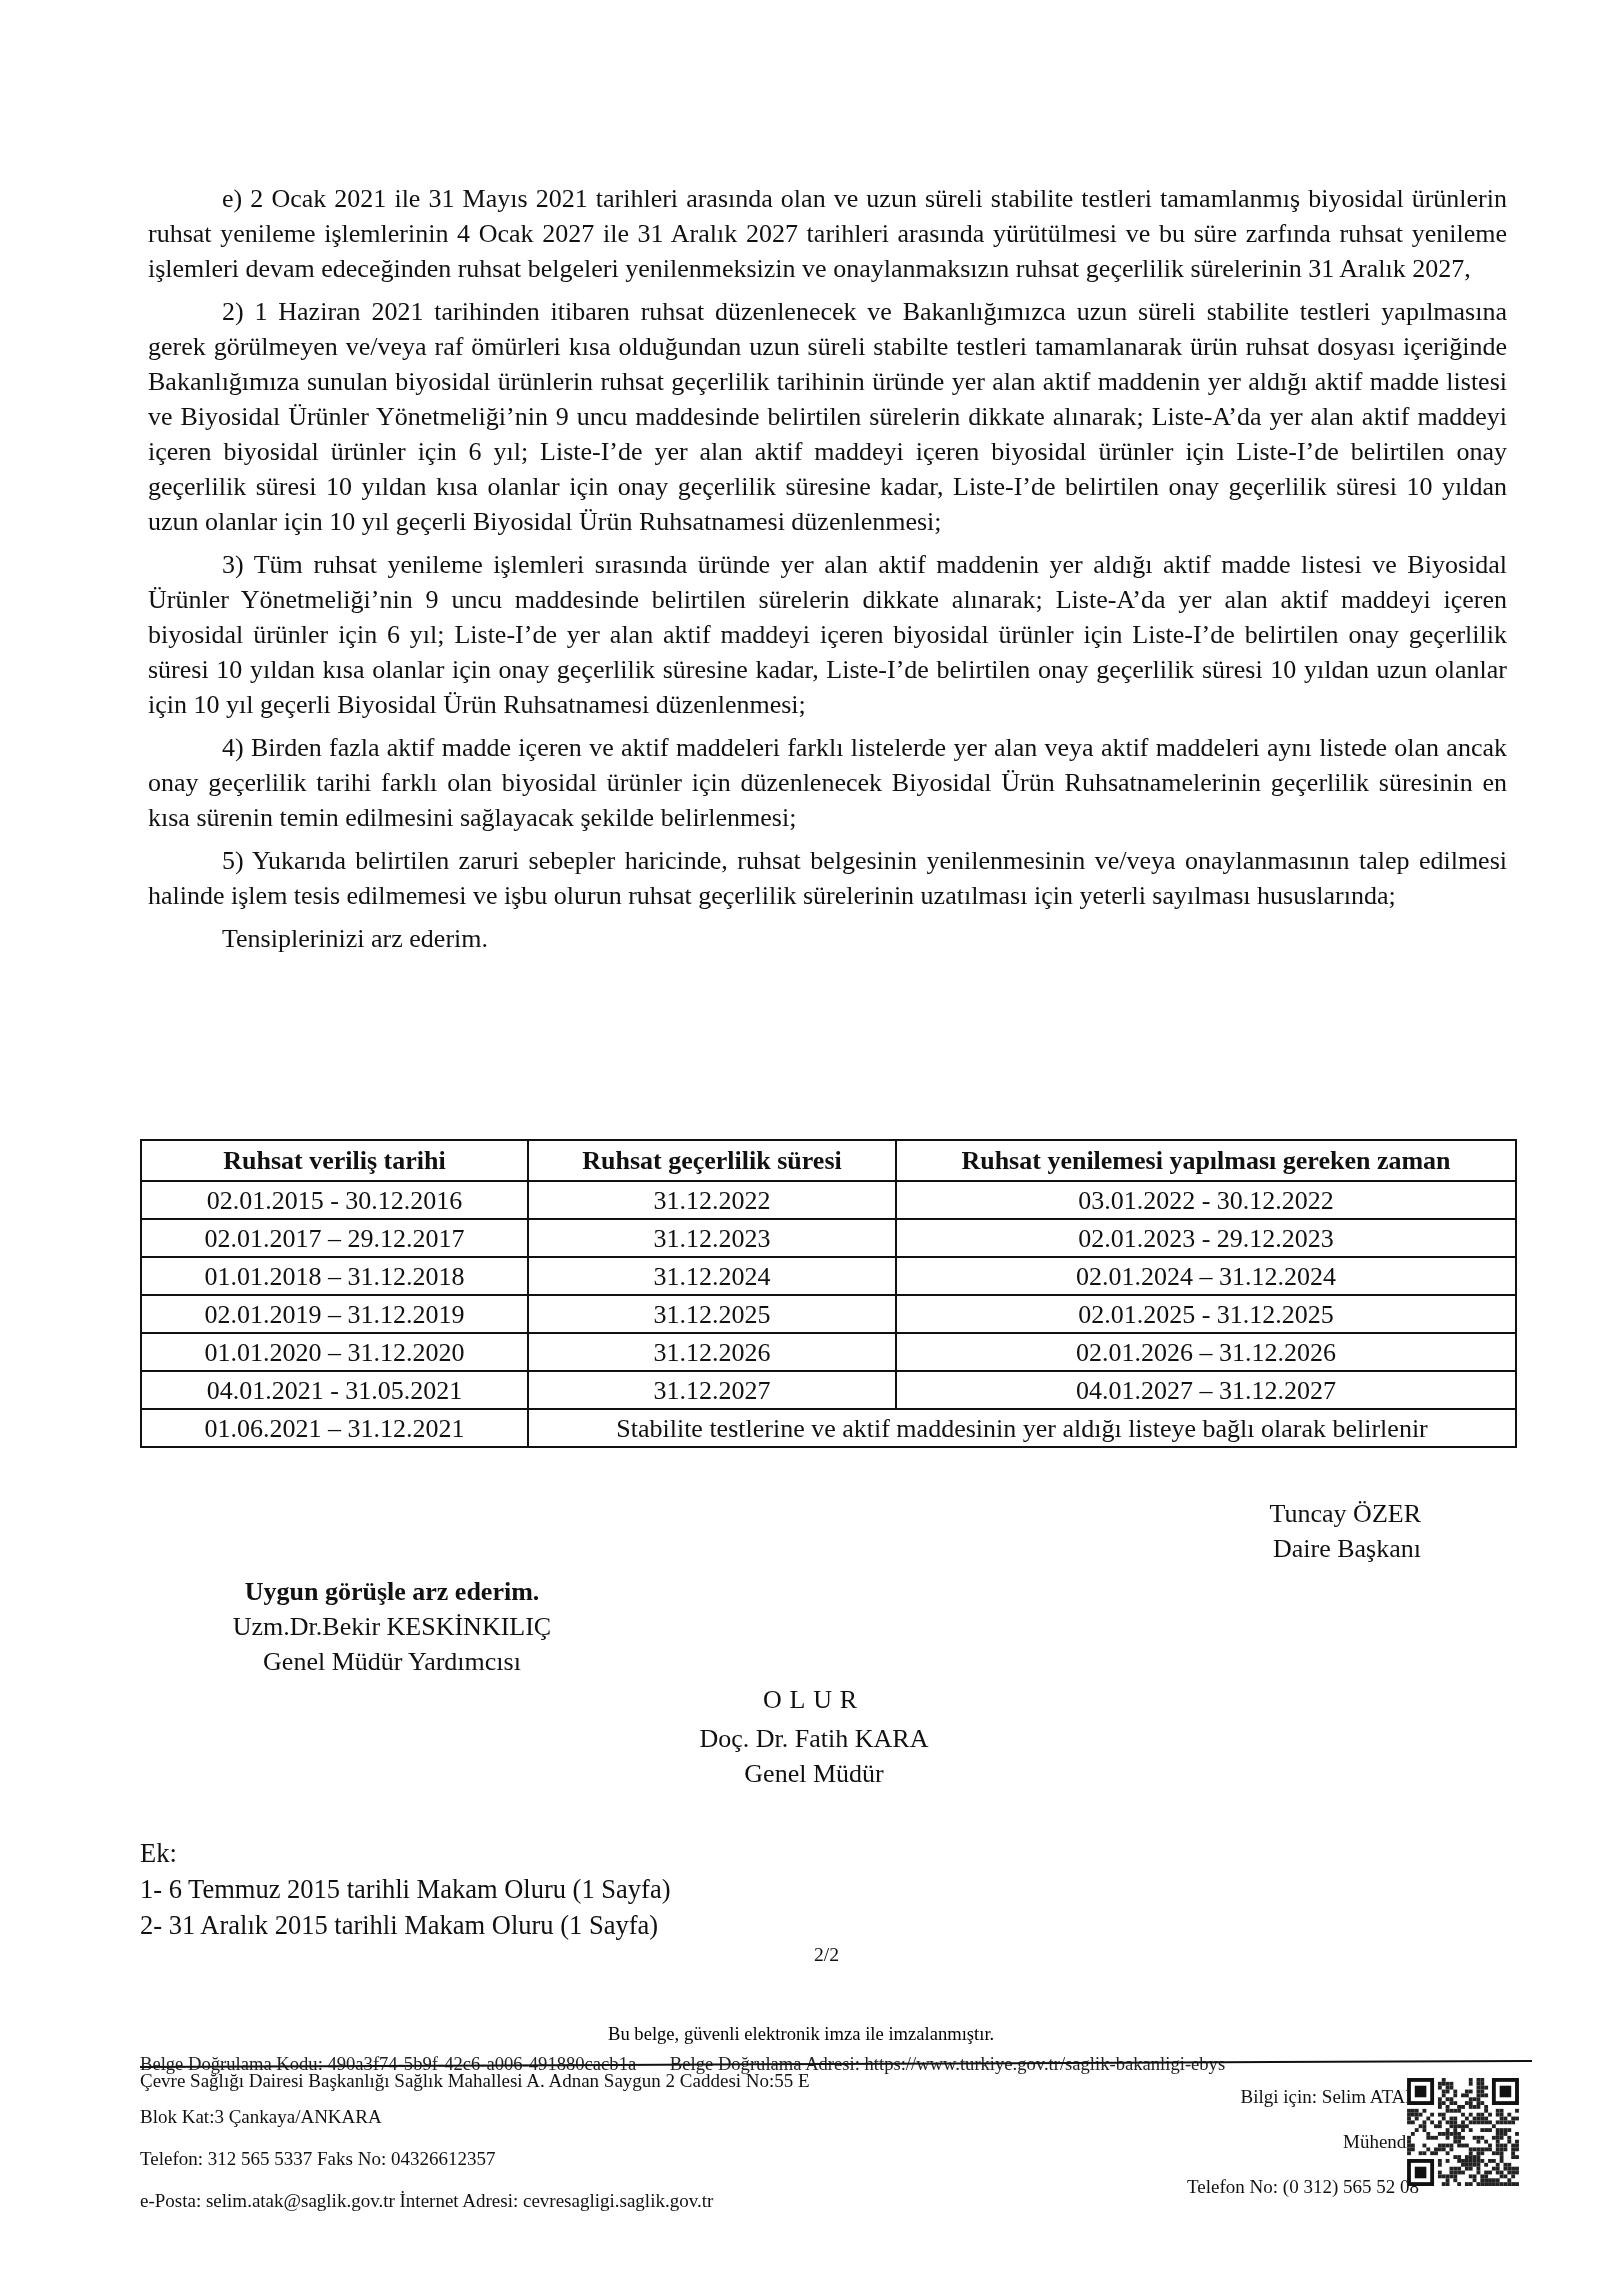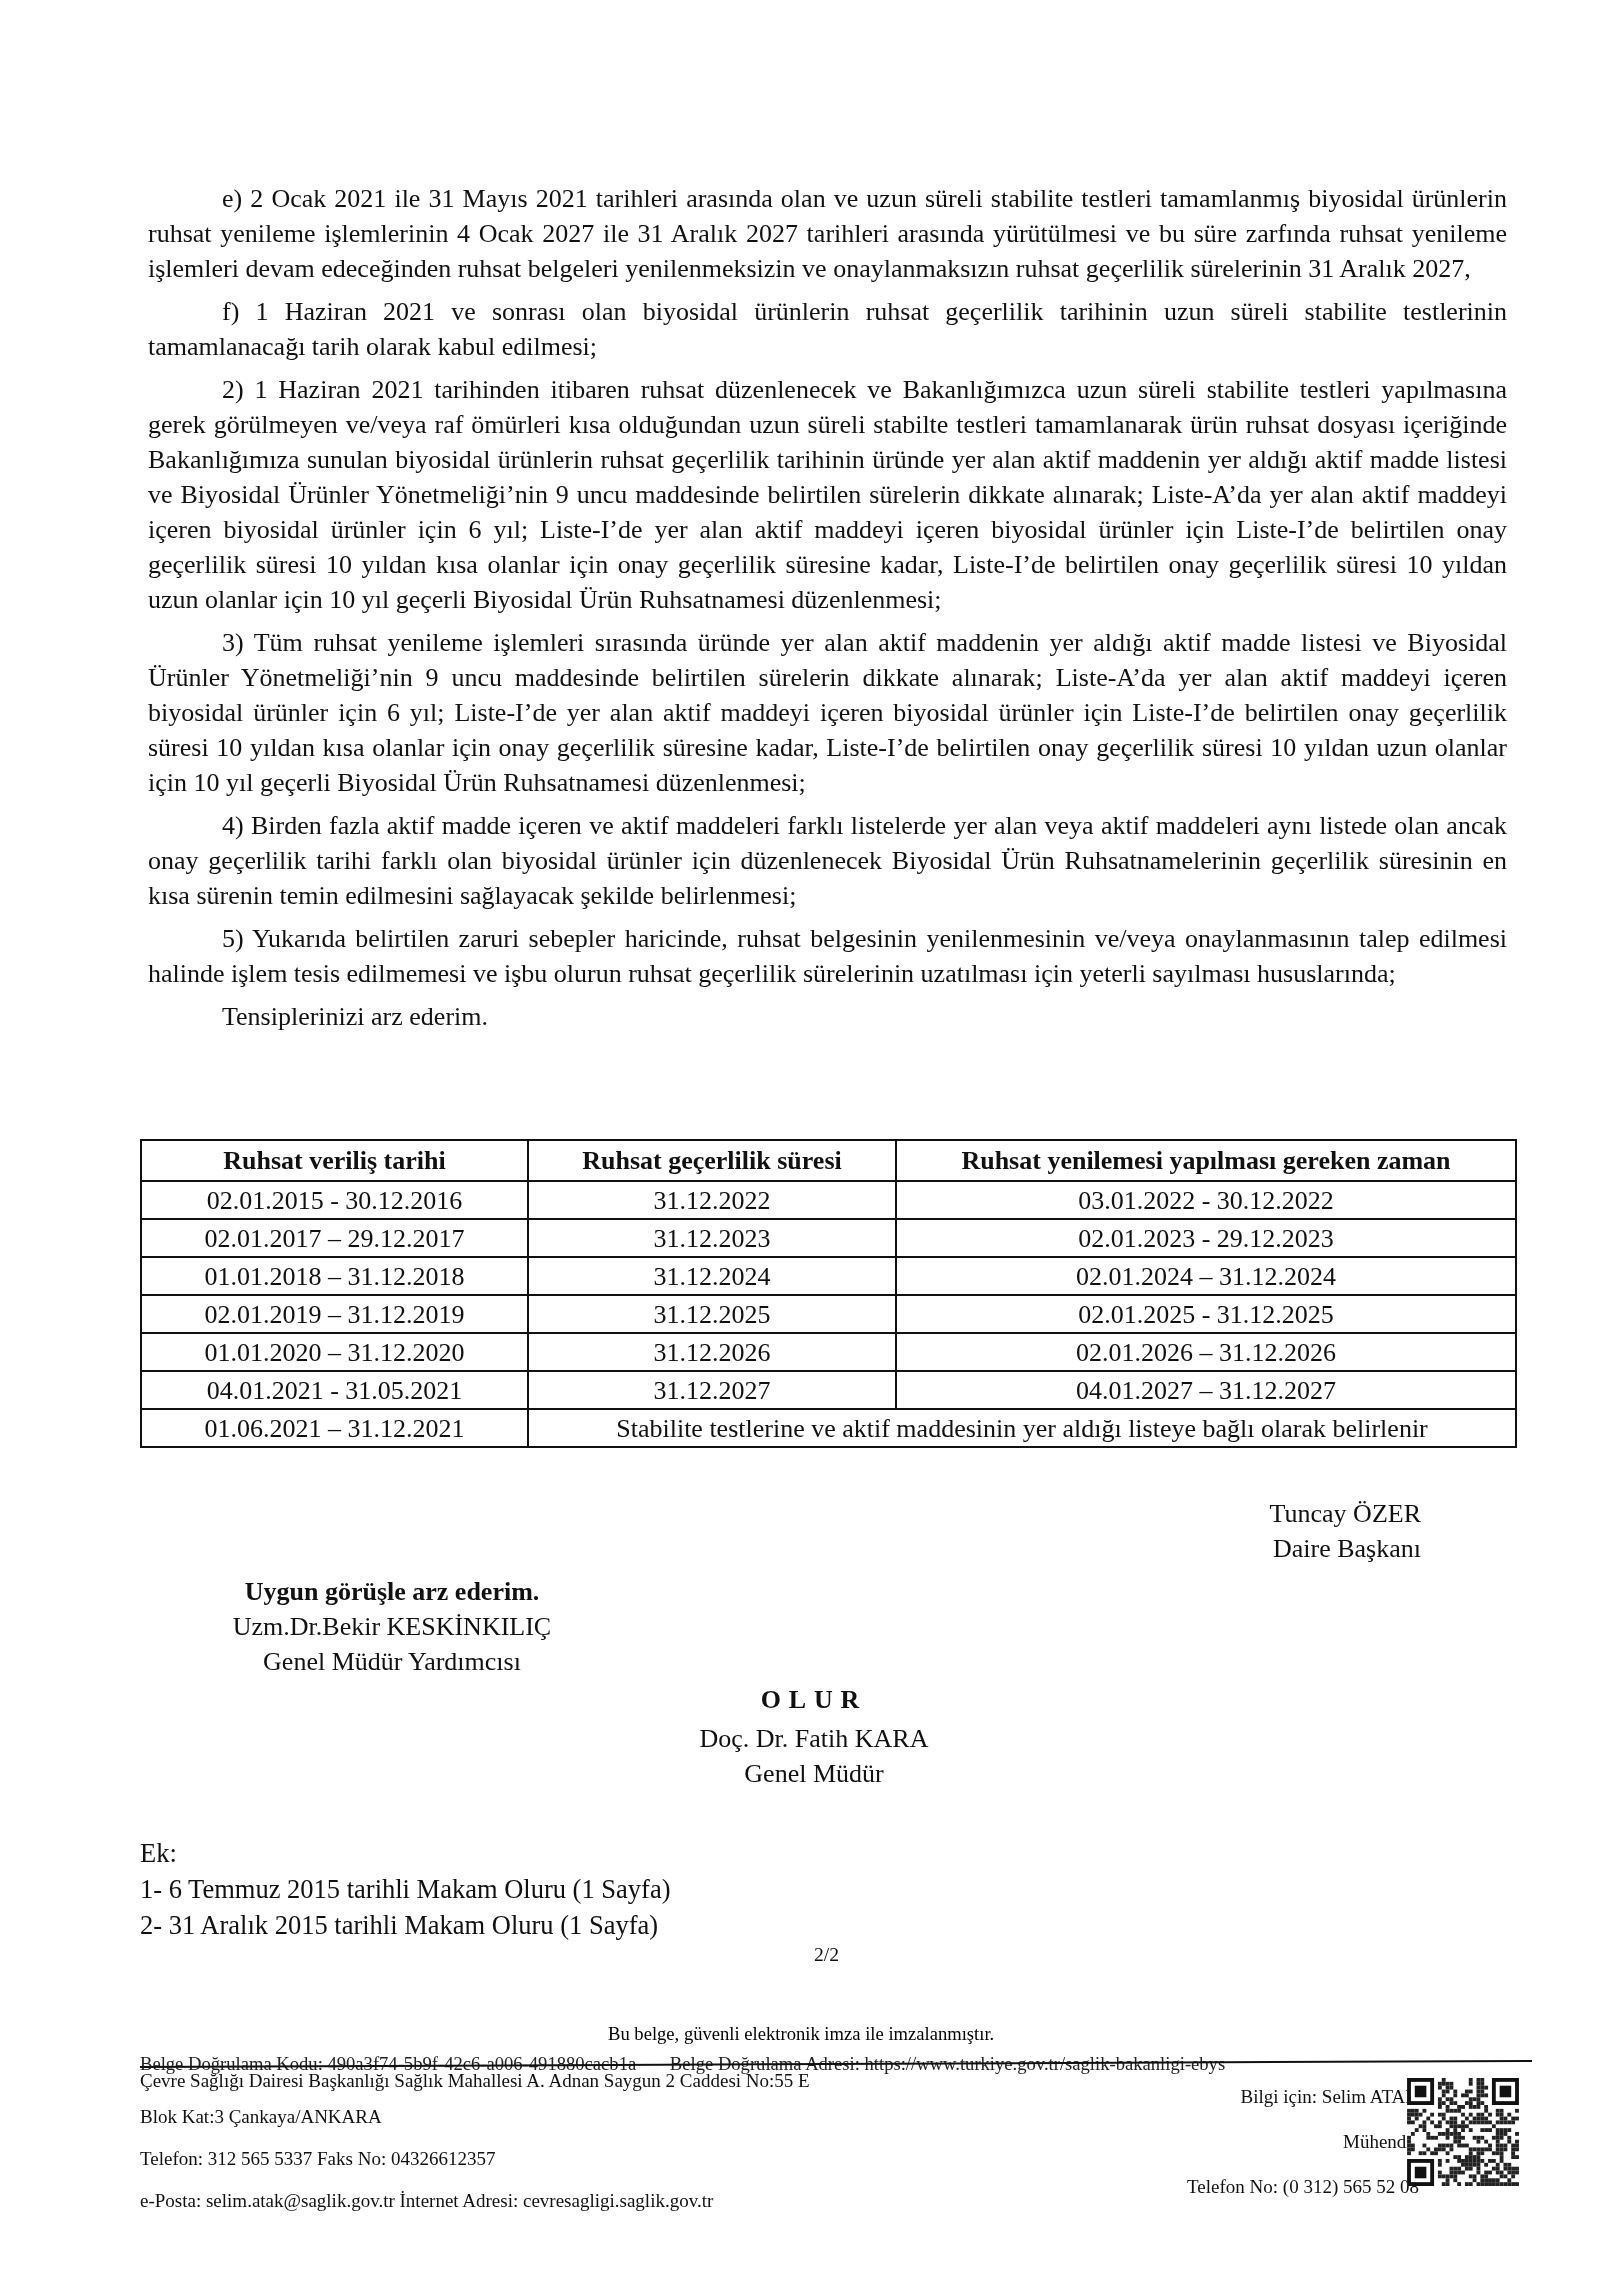--- a/index.html
+++ b/index.html
@@ -88,21 +88,21 @@
     }
     .sig-left .bold-line {
       font-weight: bold;
     }
     .sig-center {
       left: 608px;
       top: 1682px;
       width: 412px;
     }
     .sig-center .olur {
-      font-weight: bold;
+      font-weight: normal;
       letter-spacing: 7.8px;
       margin-bottom: 3.9px;
     }
 
     
     .attachments {
       position: absolute;
       left: 140px;
       top: 1835px;
       font-size: 26.5px;
@@ -178,21 +178,20 @@
     }
     .qr-code svg { width: 100%; height: 100%; display: block; }
   </style>
 </head>
 <body>
 
 <div class="page">
 
   <div class="body-text">
     <p>e) 2 Ocak 2021 ile 31 Mayıs 2021 tarihleri arasında olan ve uzun süreli stabilite testleri tamamlanmış biyosidal ürünlerin ruhsat yenileme işlemlerinin 4 Ocak 2027 ile 31 Aralık 2027 tarihleri arasında yürütülmesi ve bu süre zarfında ruhsat yenileme işlemleri devam edeceğinden ruhsat belgeleri yenilenmeksizin ve onaylanmaksızın ruhsat geçerlilik sürelerinin 31 Aralık 2027,</p>
-    <p>f) 1 Haziran 2021 ve sonrası olan biyosidal ürünlerin ruhsat geçerlilik tarihinin uzun süreli stabilite testlerinin tamamlanacağı tarih olarak kabul edilmesi;</p>
     <p>2) 1 Haziran 2021 tarihinden itibaren ruhsat düzenlenecek ve Bakanlığımızca uzun süreli stabilite testleri yapılmasına gerek görülmeyen ve/veya raf ömürleri kısa olduğundan uzun süreli stabilte testleri tamamlanarak ürün ruhsat dosyası içeriğinde Bakanlığımıza sunulan biyosidal ürünlerin ruhsat geçerlilik tarihinin üründe yer alan aktif maddenin yer aldığı aktif madde listesi ve Biyosidal Ürünler Yönetmeliği’nin 9 uncu maddesinde belirtilen sürelerin dikkate alınarak; Liste-A’da yer alan aktif maddeyi içeren biyosidal ürünler için 6 yıl; Liste-I’de yer alan aktif maddeyi içeren biyosidal ürünler için Liste-I’de belirtilen onay geçerlilik süresi 10 yıldan kısa olanlar için onay geçerlilik süresine kadar, Liste-I’de belirtilen onay geçerlilik süresi 10 yıldan uzun olanlar için 10 yıl geçerli Biyosidal Ürün Ruhsatnamesi düzenlenmesi;</p>
     <p>3) Tüm ruhsat yenileme işlemleri sırasında üründe yer alan aktif maddenin yer aldığı aktif madde listesi ve Biyosidal Ürünler Yönetmeliği’nin 9 uncu maddesinde belirtilen sürelerin dikkate alınarak; Liste-A’da yer alan aktif maddeyi içeren biyosidal ürünler için 6 yıl; Liste-I’de yer alan aktif maddeyi içeren biyosidal ürünler için Liste-I’de belirtilen onay geçerlilik süresi 10 yıldan kısa olanlar için onay geçerlilik süresine kadar, Liste-I’de belirtilen onay geçerlilik süresi 10 yıldan uzun olanlar için 10 yıl geçerli Biyosidal Ürün Ruhsatnamesi düzenlenmesi;</p>
     <p>4) Birden fazla aktif madde içeren ve aktif maddeleri farklı listelerde yer alan veya aktif maddeleri aynı listede olan ancak onay geçerlilik tarihi farklı olan biyosidal ürünler için düzenlenecek Biyosidal Ürün Ruhsatnamelerinin geçerlilik süresinin en kısa sürenin temin edilmesini sağlayacak şekilde belirlenmesi;</p>
     <p>5) Yukarıda belirtilen zaruri sebepler haricinde, ruhsat belgesinin yenilenmesinin ve/veya onaylanmasının talep edilmesi halinde işlem tesis edilmemesi ve işbu olurun ruhsat geçerlilik sürelerinin uzatılması için yeterli sayılması hususlarında;</p>
     <p class="closing">Tensiplerinizi arz ederim.</p>
   </div>
 
   <table class="license-table">
     <colgroup>
       <col class="c1">

